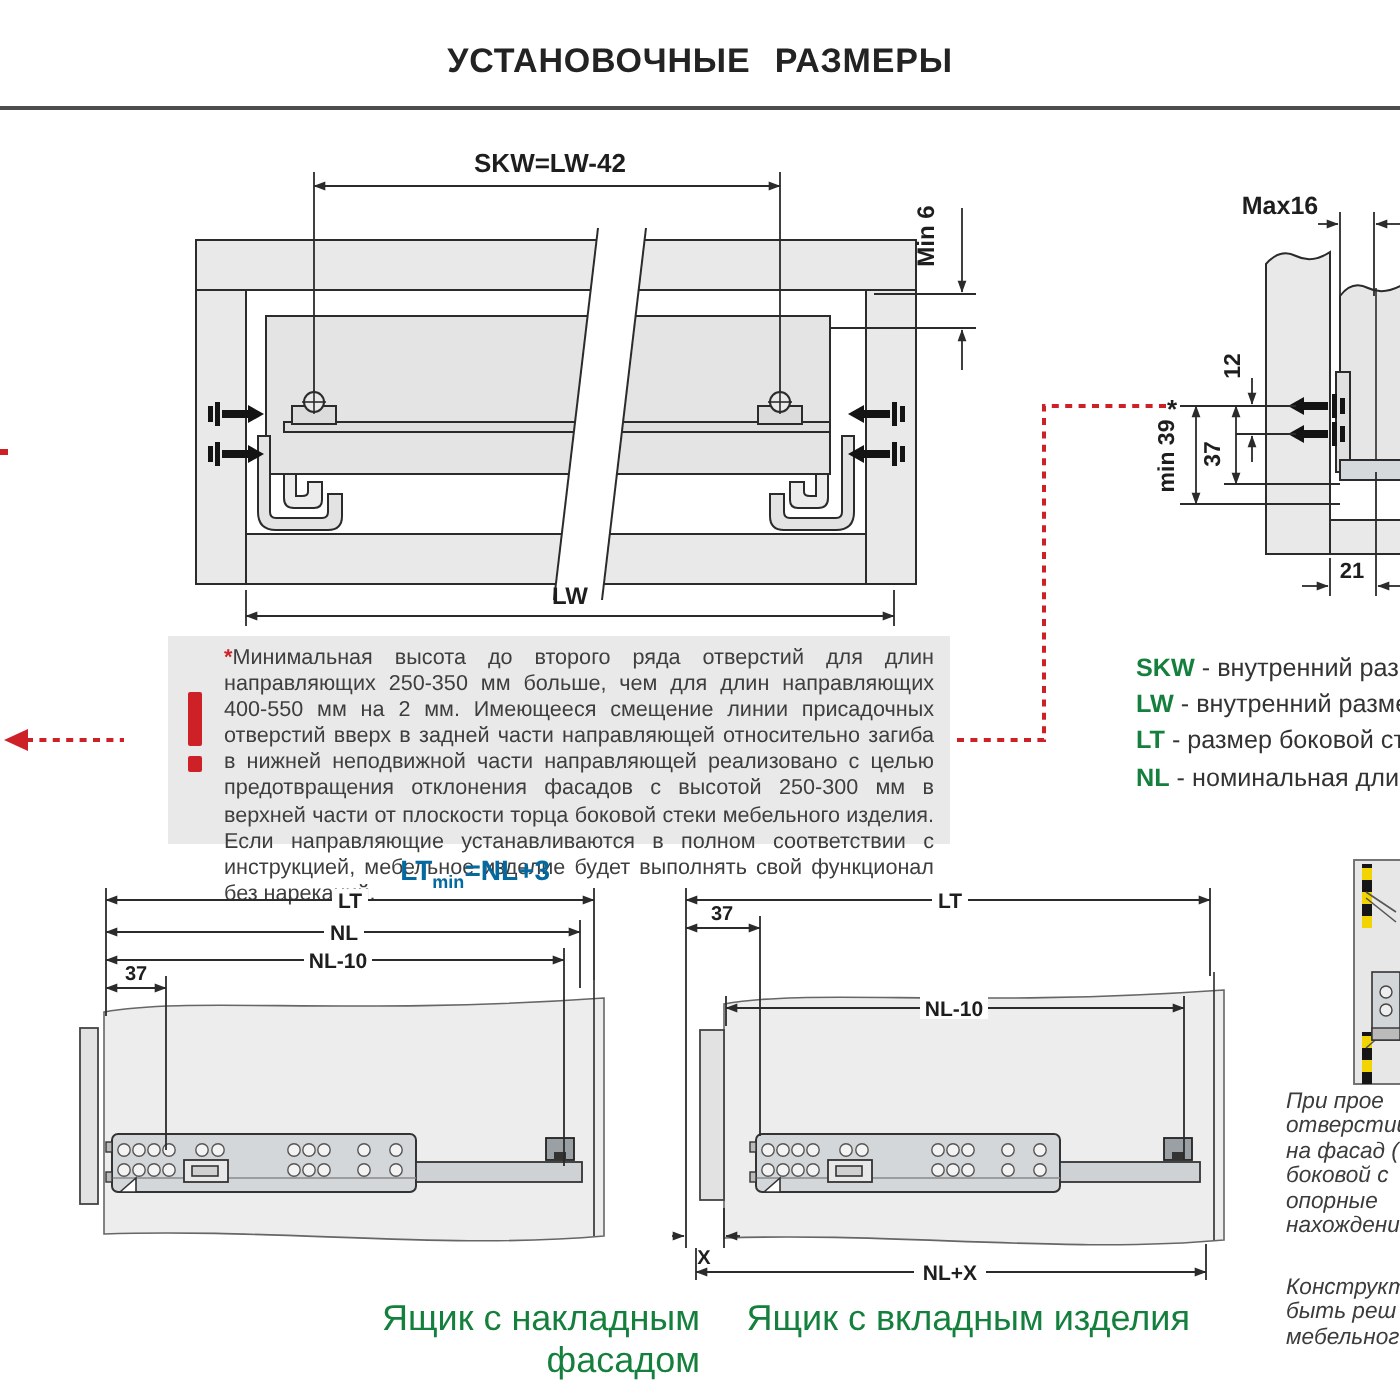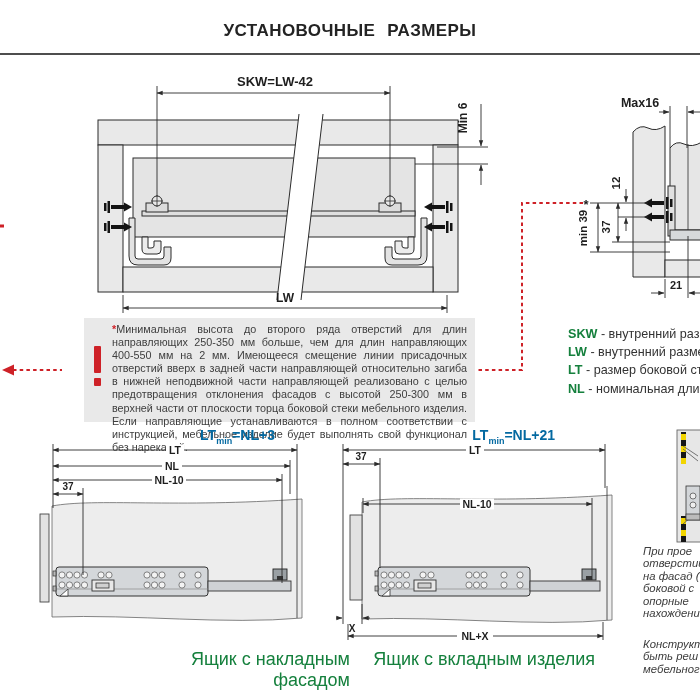--- a/index.html
+++ b/index.html
@@ -223,23 +223,20 @@
     <rect x="137" y="32.5" width="20" height="11" fill="#fff"></rect>
     <text x="147" y="41.8" text-anchor="middle" font-size="10.5" font-weight="bold">NL</text>
     <line class="dim" x1="28" y1="52" x2="257" y2="52" marker-start="url(#arr)" marker-end="url(#arr)"></line>
     <rect x="127" y="46.5" width="34" height="11" fill="#fff"></rect>
     <text x="144" y="55.8" text-anchor="middle" font-size="10.5" font-weight="bold">NL-10</text>
     <line class="dim" x1="28" y1="66" x2="58" y2="66" marker-start="url(#arr)" marker-end="url(#arr)"></line>
     <text x="43" y="62" text-anchor="middle" font-size="10" font-weight="bold">37</text>
   </svg>
   <div class="caption" style="left:120px;">Ящик с накладным фасадом</div>
 
-  <div class="formula" style="left:355px;">
-    <span>LT</span><sub>min</sub><span>=NL+21</span>
-  </div>
   <svg style="left:335px;top:428px;" width="290" height="215" viewBox="0 0 290 215">
     <path d="M27,74 C70,66 150,76 277,67 L277,192 C200,199 110,188 27,191 Z" fill="#ededed" stroke="#666" stroke-width="0.8"></path>
     <line class="thin" x1="272" y1="58" x2="272" y2="192"></line>
     <rect x="15" y="87" width="12" height="85" fill="#e2e2e2" stroke="#444" stroke-width="0.9"></rect>
     <rect x="43" y="139" width="152" height="29" rx="3" fill="#d4d7da" stroke="#333" stroke-width="1"></rect>
     <rect x="195" y="153" width="70" height="10" fill="#cfd2d5" stroke="#333" stroke-width="0.9"></rect>
     <line x1="43" y1="161" x2="195" y2="161" stroke="#8a8a8a" stroke-width="0.7"></line>
     <g fill="#f3f3f3" stroke="#555" stroke-width="0.7">
       <circle cx="49" cy="147" r="3.1"></circle>
         <circle cx="56.5" cy="147" r="3.1"></circle>

